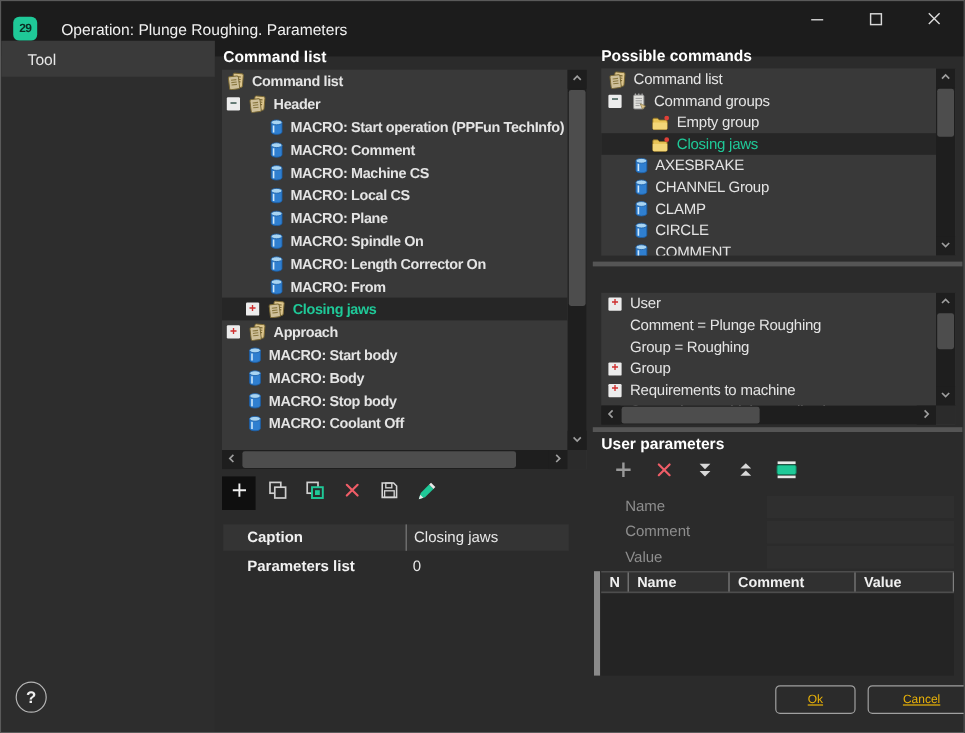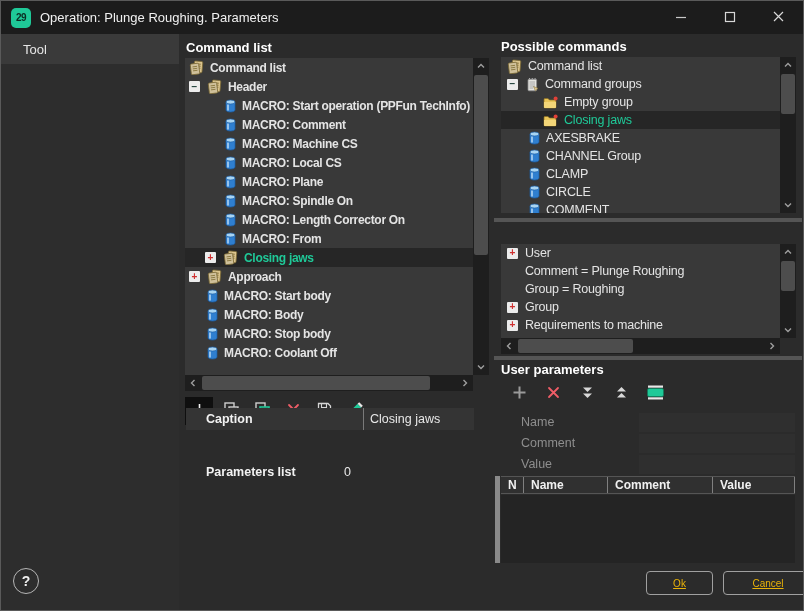--- a/index.html
+++ b/index.html
@@ -1,23 +1,23 @@
 <!DOCTYPE html>
 <html><head>
 <meta charset="utf-8">
 <style>
   html,body{margin:0;padding:0;background:#1a1a1a;}
   *{box-sizing:border-box;}
   .window{position:relative;width:804px;height:611px;background:#2b2b2b;border:1px solid #5a5a5a;
     font-family:"Liberation Sans",sans-serif;color:#e0e0e0;overflow:hidden;}
   
-  .titlebar{position:absolute;left:0;top:0;right:0;height:33px;background:#1c1c1c;display:flex;align-items:center;}
+  .titlebar{position:absolute;left:0;top:0;right:0;height:46px;background:#1c1c1c;display:flex;align-items:center;}
   .logo{margin-left:10px;width:20px;height:20px;border-radius:5px;background:#1fc998;color:#0b2f24;
     font-weight:bold;font-size:10px;display:flex;align-items:center;justify-content:center;letter-spacing:-0.5px;}
-  .wtitle{margin-left:9px;font-size:13px;color:#f0f0f0;}
+  .wtitle{margin-left:20px;font-size:13px;color:#f0f0f0;}
   .wcontrols{position:absolute;right:0;top:0;height:33px;display:flex;}
   .wbtn{width:49px;height:33px;display:flex;align-items:center;justify-content:center;cursor:default;}
   
   .sidebar{position:absolute;left:0;top:33px;width:178px;bottom:0;background:#2d2d2d;}
   .side-item{height:30px;display:flex;align-items:center;padding-left:22px;font-size:13px;background:#3a3a3a;color:#e6e6e6;}
   .side-item.sel{height:34px;background:#272727;color:#1fc998;}
   .help{position:absolute;left:12px;bottom:16px;width:26px;height:26px;border:1px solid #b5b5b5;border-radius:50%;
     display:flex;align-items:center;justify-content:center;font-size:14px;font-weight:bold;color:#f0f0f0;}
   
   .phead{position:absolute;font-size:13px;font-weight:bold;color:#ffffff;}
@@ -374,21 +374,21 @@
       </span>
       <span class="tbtn">
         <span><svg width="18" height="18" viewBox="0 0 18 18">
             <path d="M3 16l1.6-5.2 7-7 3.6 3.6-7 7z" fill="#1fc998"></path>
             <path d="M11.6 3.8l1.6-1.6 3.6 3.6-1.6 1.6z" fill="#e9e9e9"></path>
             <path d="M3 16l1.2-3.8 2.6 2.6z" fill="#e9e9e9"></path>
           </svg></span>
       </span>
     </div>
 
-  <div class="prop hl" style="top:407px;gap:25px;">
+  <div class="prop hl" style="top:436px;">
     <span class="plabel">Caption</span>
     <span class="pval">Closing jaws</span>
   </div>
   <div class="prop" style="top:460px;">
     <span class="plabel">Parameters list</span>
     <span class="pval">0</span>
   </div>
 
   <div class="phead" style="left:500px;top:38px;">Possible commands</div>
 

